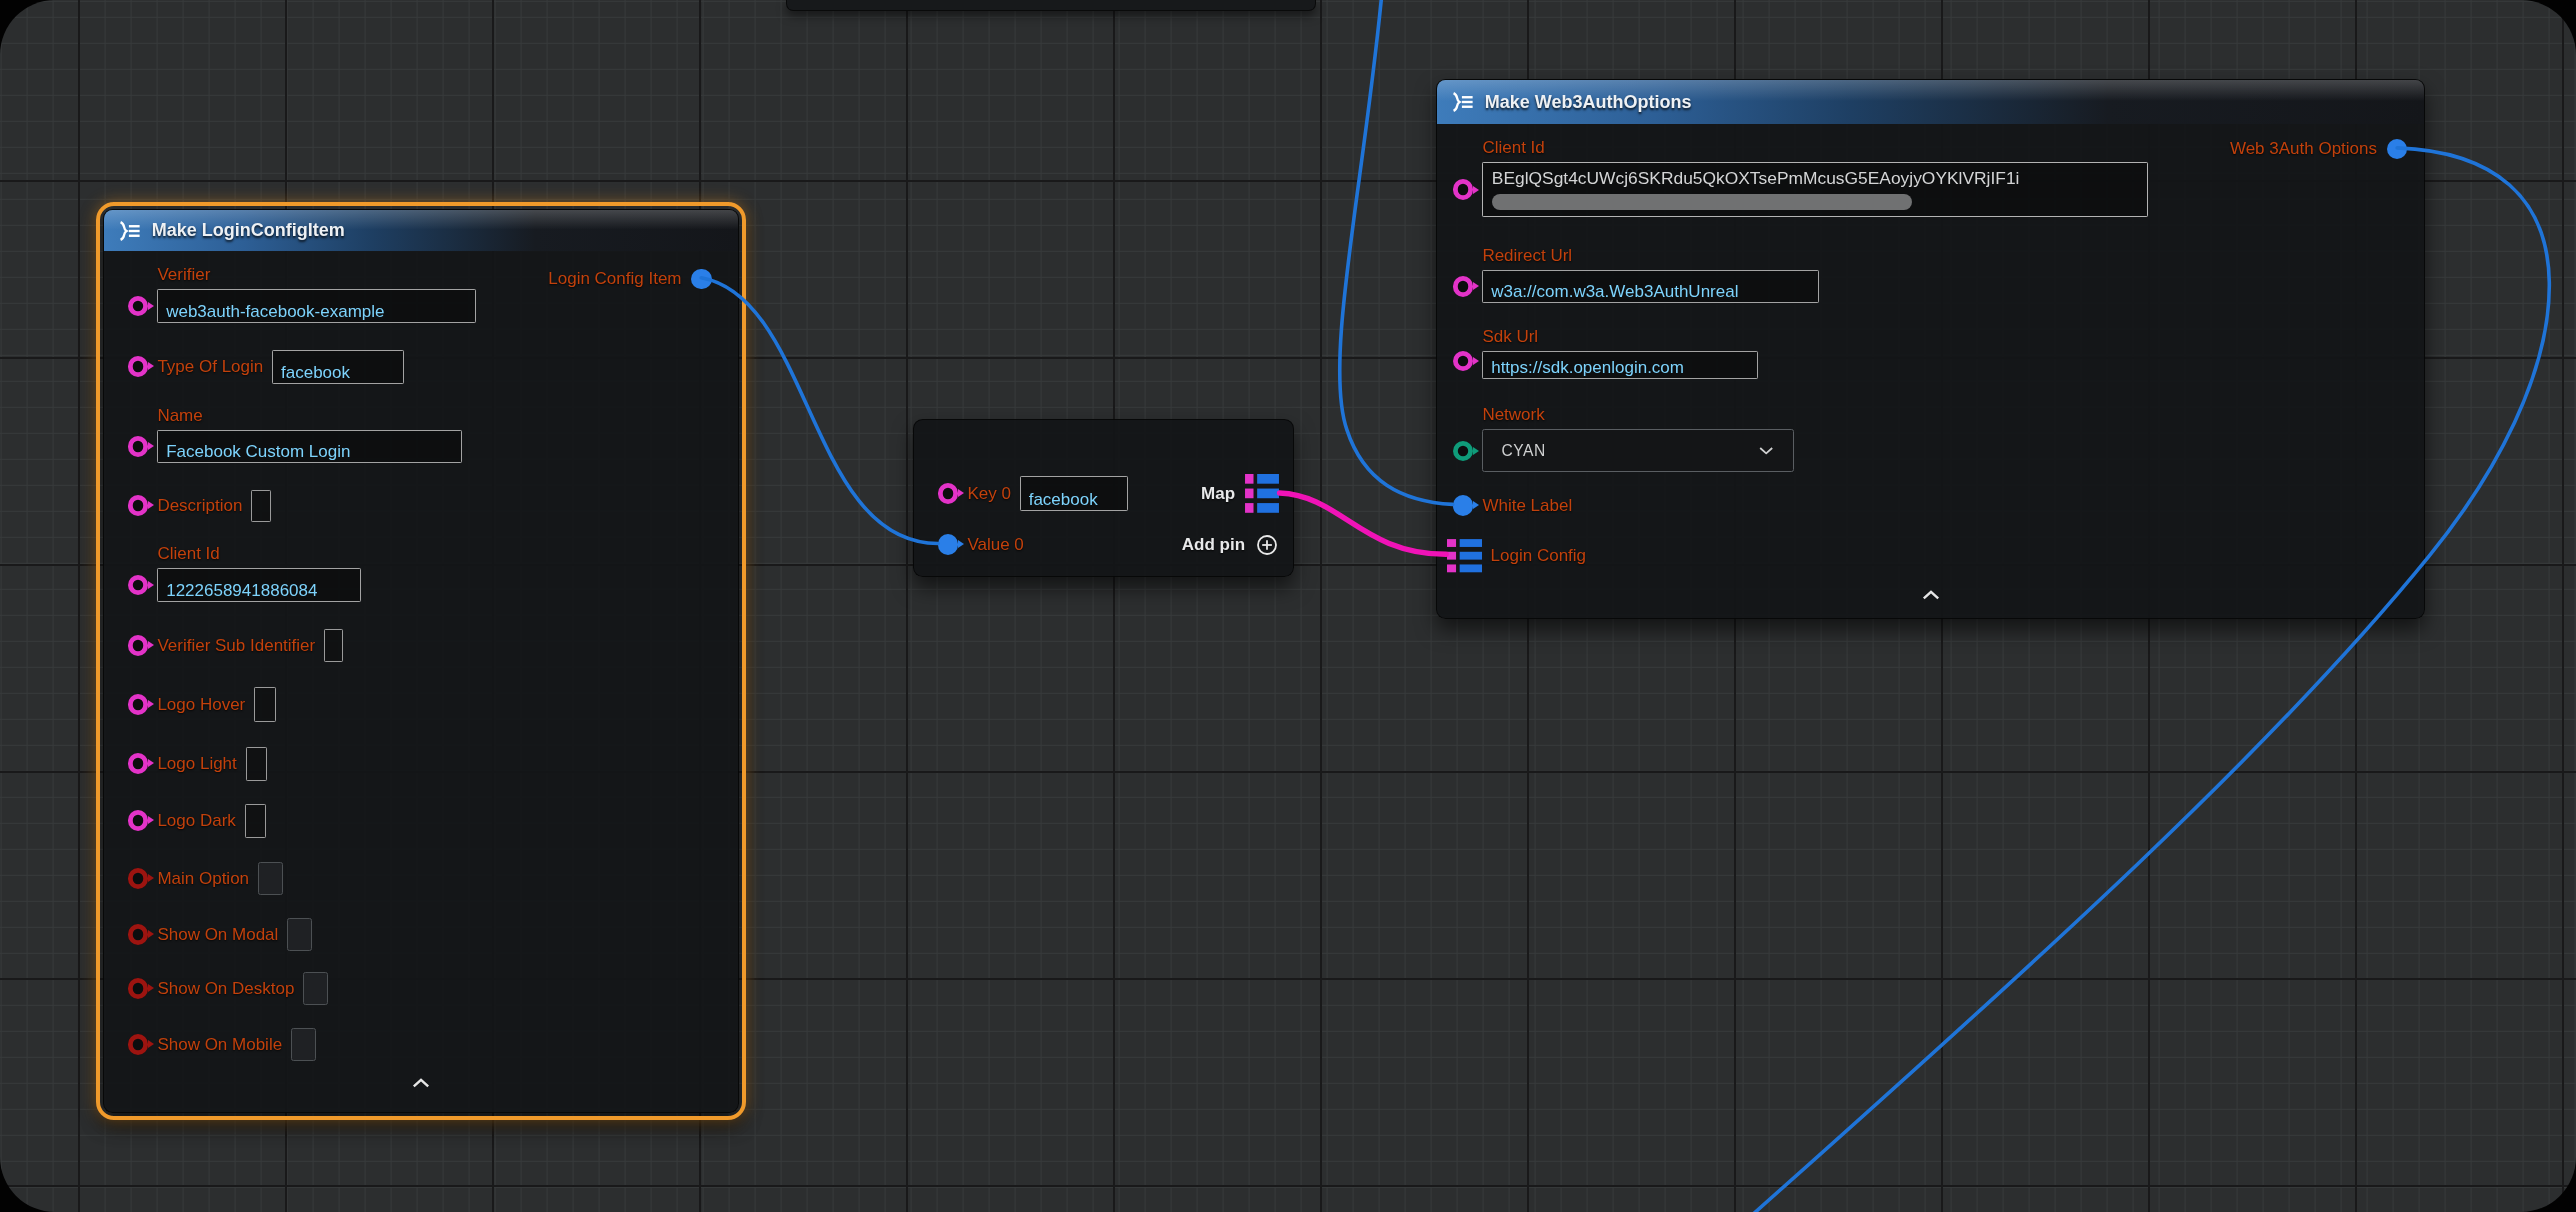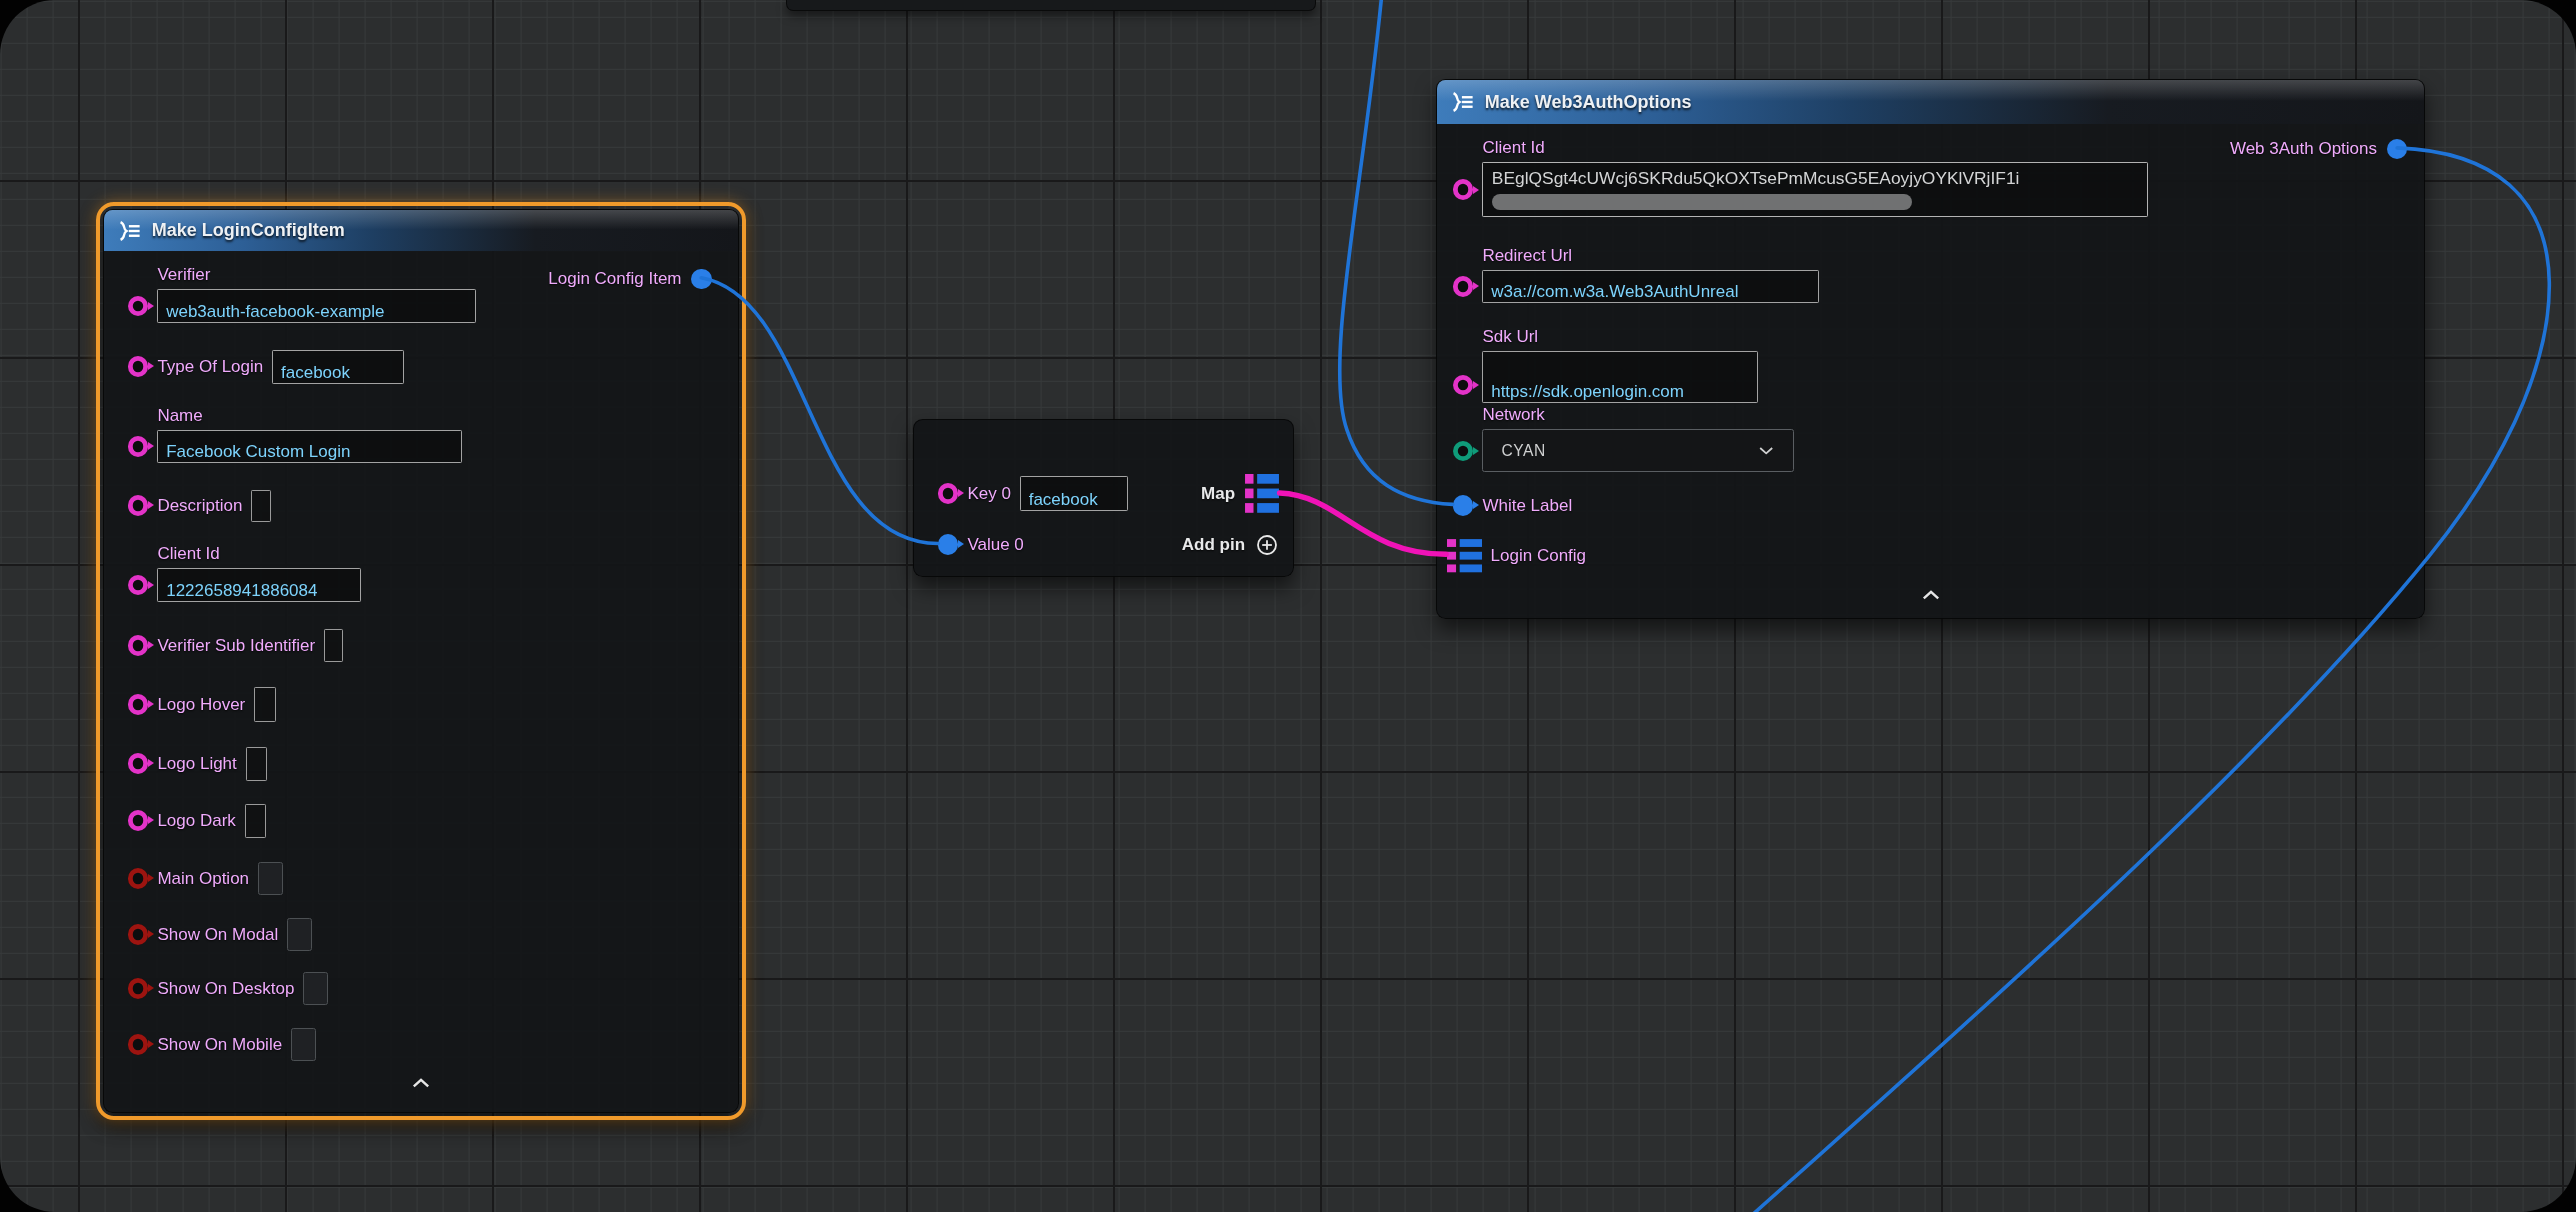--- a/index.html
+++ b/index.html
@@ -25,21 +25,21 @@
         linear-gradient(90deg,#3e7cbb 0%,#2d5f96 22%,#1e3f63 42%,#171b21 68%,#14161a 100%);}
   .nhead-green{background:linear-gradient(180deg,rgba(255,255,255,.22),rgba(255,255,255,0) 52%),
         linear-gradient(90deg,#93a587 0%,#6d7f62 20%,#3f4a39 46%,#1b1e19 74%,#141619 100%);}
   .ntitle{color:#eef1f4;font-size:18px;font-weight:bold;text-shadow:0 1.8px 2.4px rgba(0,0,0,.8);
         white-space:nowrap;}
   .hicon{flex:none;display:block;}
   
   .prow{position:absolute;display:flex;align-items:center;gap:9px;height:41px;}
   .pstackrow{position:absolute;display:flex;align-items:flex-start;gap:9px;}
   .pstack{display:flex;flex-direction:column;gap:4.2px;}
-  .plabel{color:#f0abfc;font-size:17px;text-shadow:0 1.2px 1.8px rgba(0,0,0,.8);white-space:nowrap;}
+  .plabel{color:#c2410c;font-size:17px;text-shadow:0 1.2px 1.8px rgba(0,0,0,.8);white-space:nowrap;}
   .pin{position:relative;flex:none;width:20.4px;height:20.4px;border-radius:50%;}
   .pin::after{content:'';position:absolute;left:20px;top:50%;transform:translateY(-50%);
         width:0;height:0;border-top:4.8px solid transparent;border-bottom:4.8px solid transparent;
         border-left:6.6px solid currentColor;}
   .pin-ring{box-shadow:inset 0 0 0 4.8px currentColor;background:rgba(0,0,0,.4);}
   .pin-fill{background:currentColor;}
   .pin-out::after{display:none;}
   .c-str{color:#e333c8;} .c-bool{color:#9d1410;} .c-obj{color:#2a7fe8;} .c-enum{color:#0f9c7a;}
   
   .vbox{box-sizing:border-box;border:1.2px solid #a3a3a3;background:rgba(8,9,10,.55);
@@ -257,21 +257,21 @@
         <div class="vbox" style="width:337px;height:33px;">
               <span>w3a://com.w3a.Web3AuthUnreal</span>
             </div>
       </div>
     </div>
 
     <div class="pstackrow" style="left:16px;top:247px;">
       <span class="pin pin-ring c-str" style="align-self:flex-end;margin-bottom:7.8px;"></span>
       <div class="pstack">
         <span class="plabel">Sdk Url</span>
-        <div class="vbox" style="width:276px;height:52px;">
+        <div class="vbox" style="width:276px;height:28px;">
               <span>https://sdk.openlogin.com</span>
             </div>
       </div>
     </div>
 
     <div class="pstackrow" style="left:16px;top:325px;">
       <span class="pin pin-ring c-enum" style="align-self:flex-end;margin-bottom:10.8px;"></span>
       <div class="pstack">
         <span class="plabel">Network</span>
         <div class="dropdown" style="width:312px;height:43px;">

